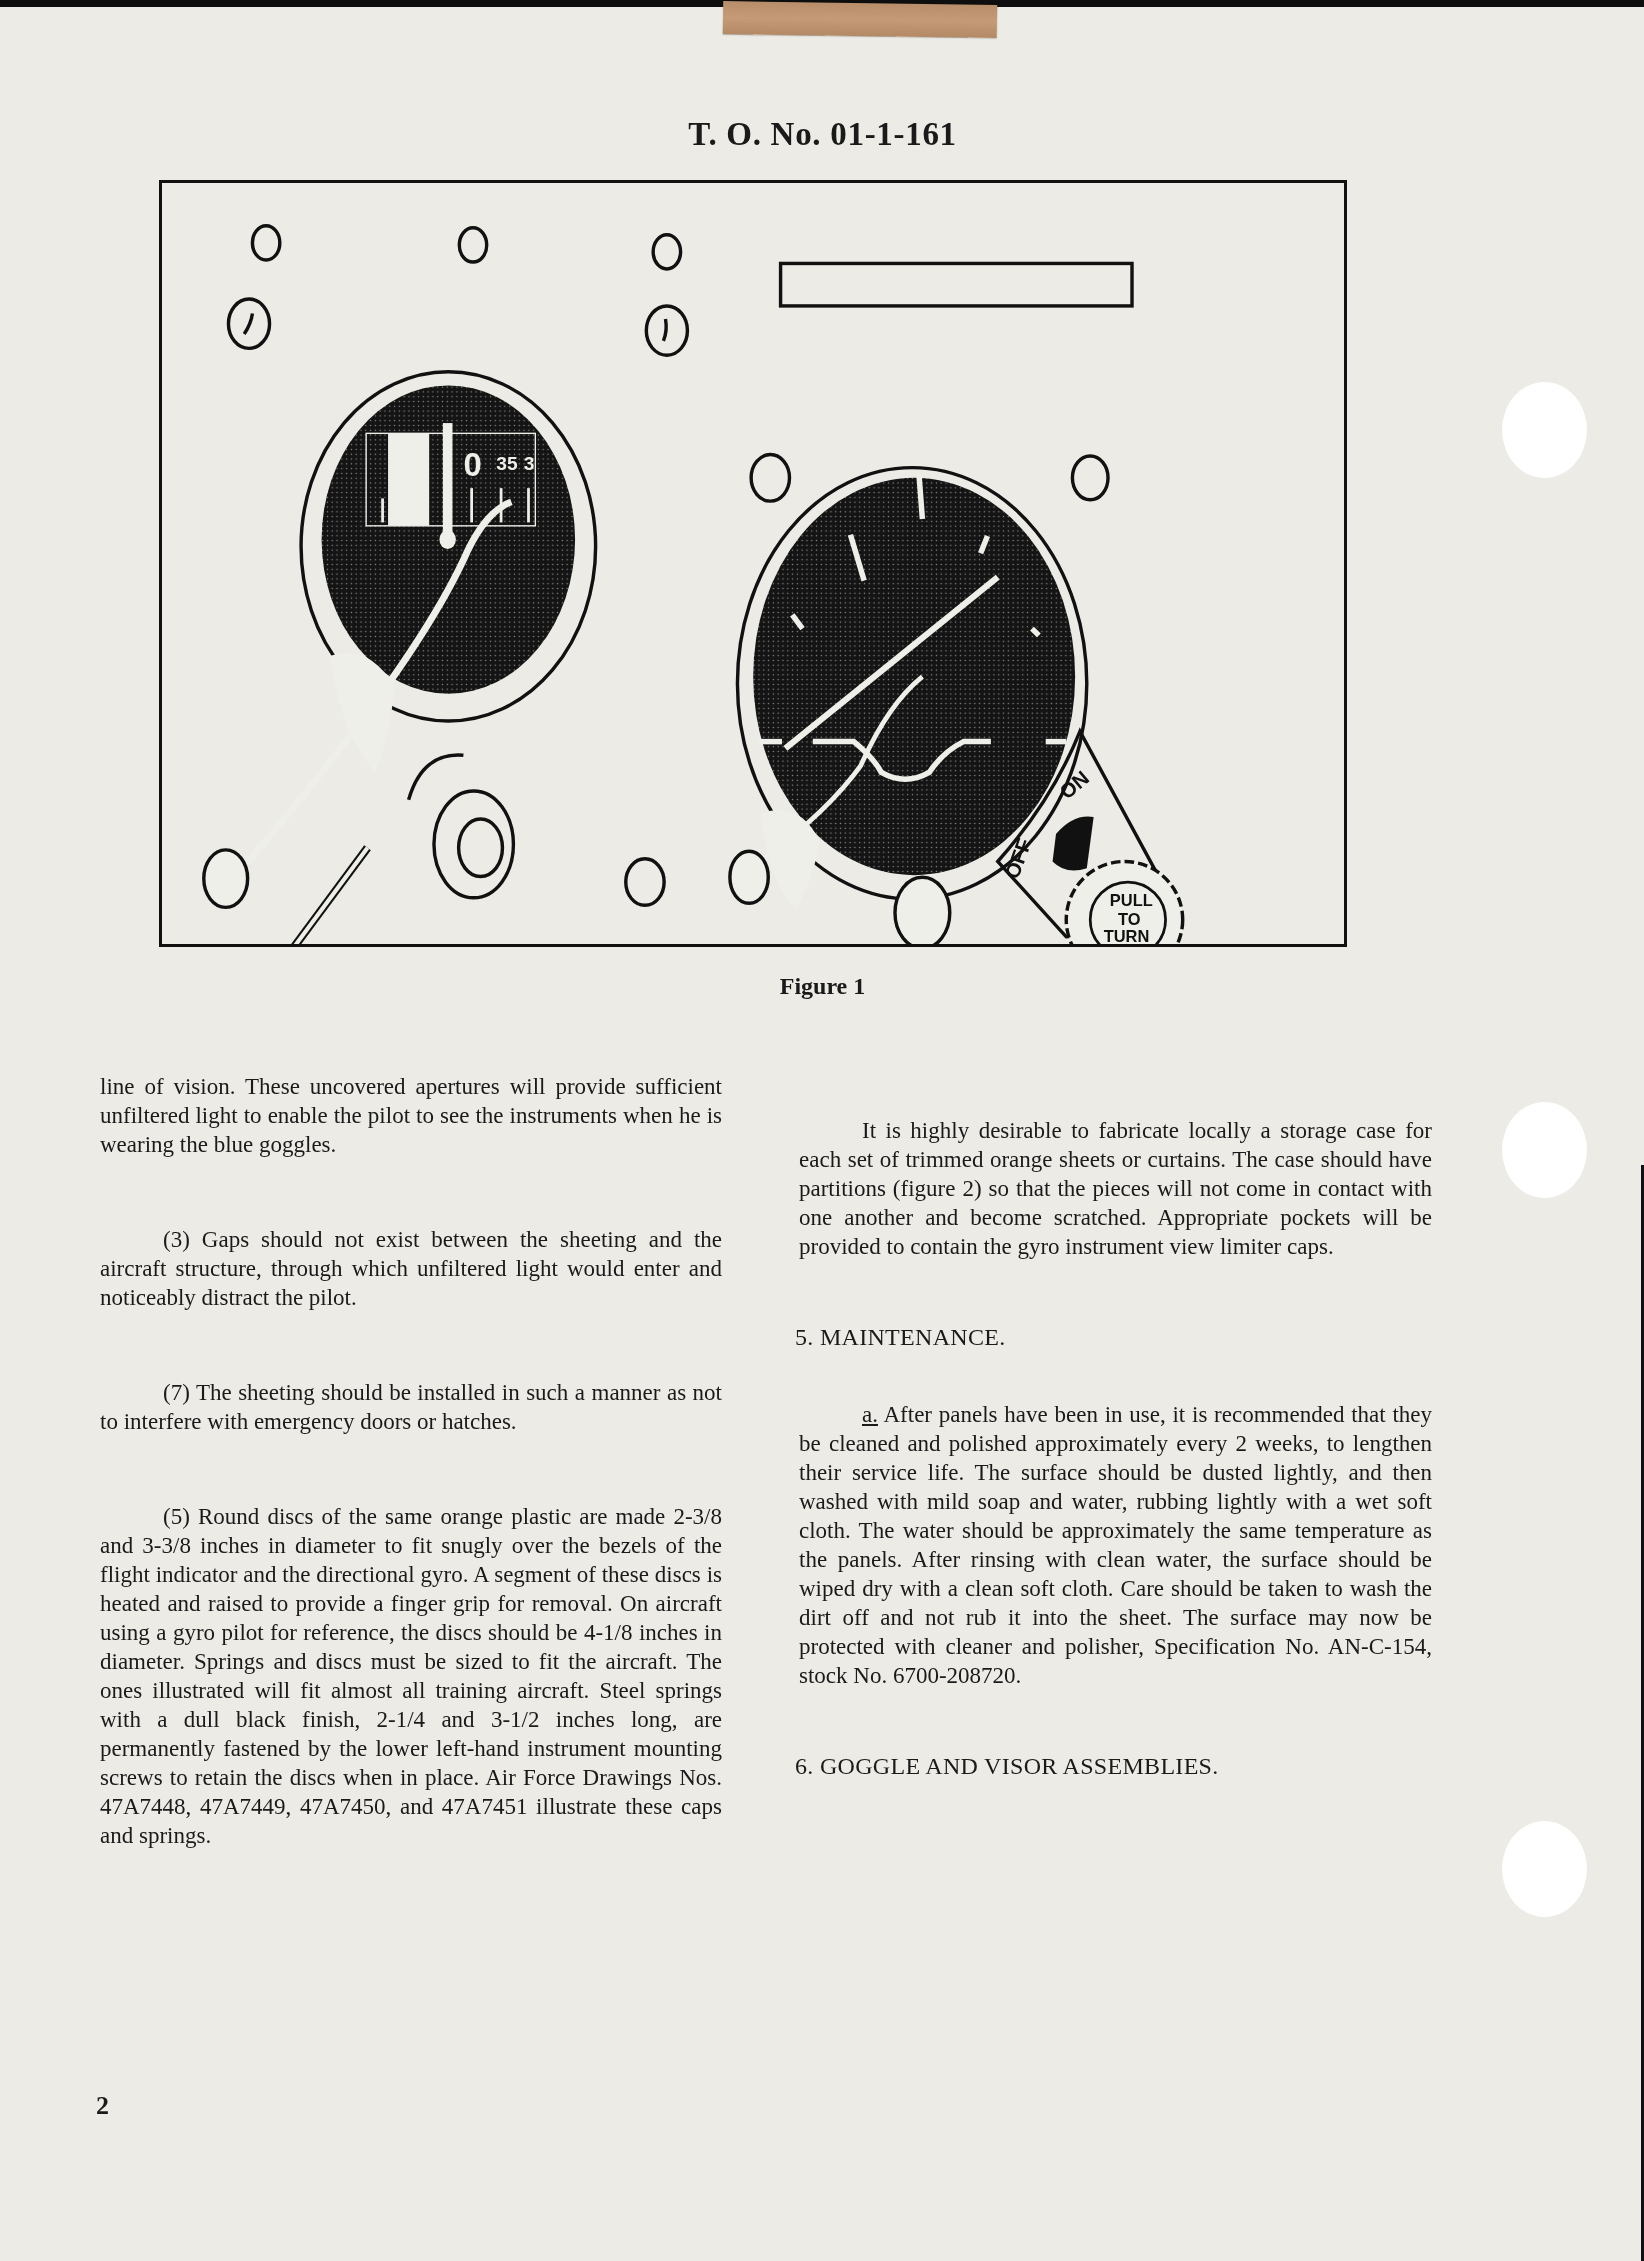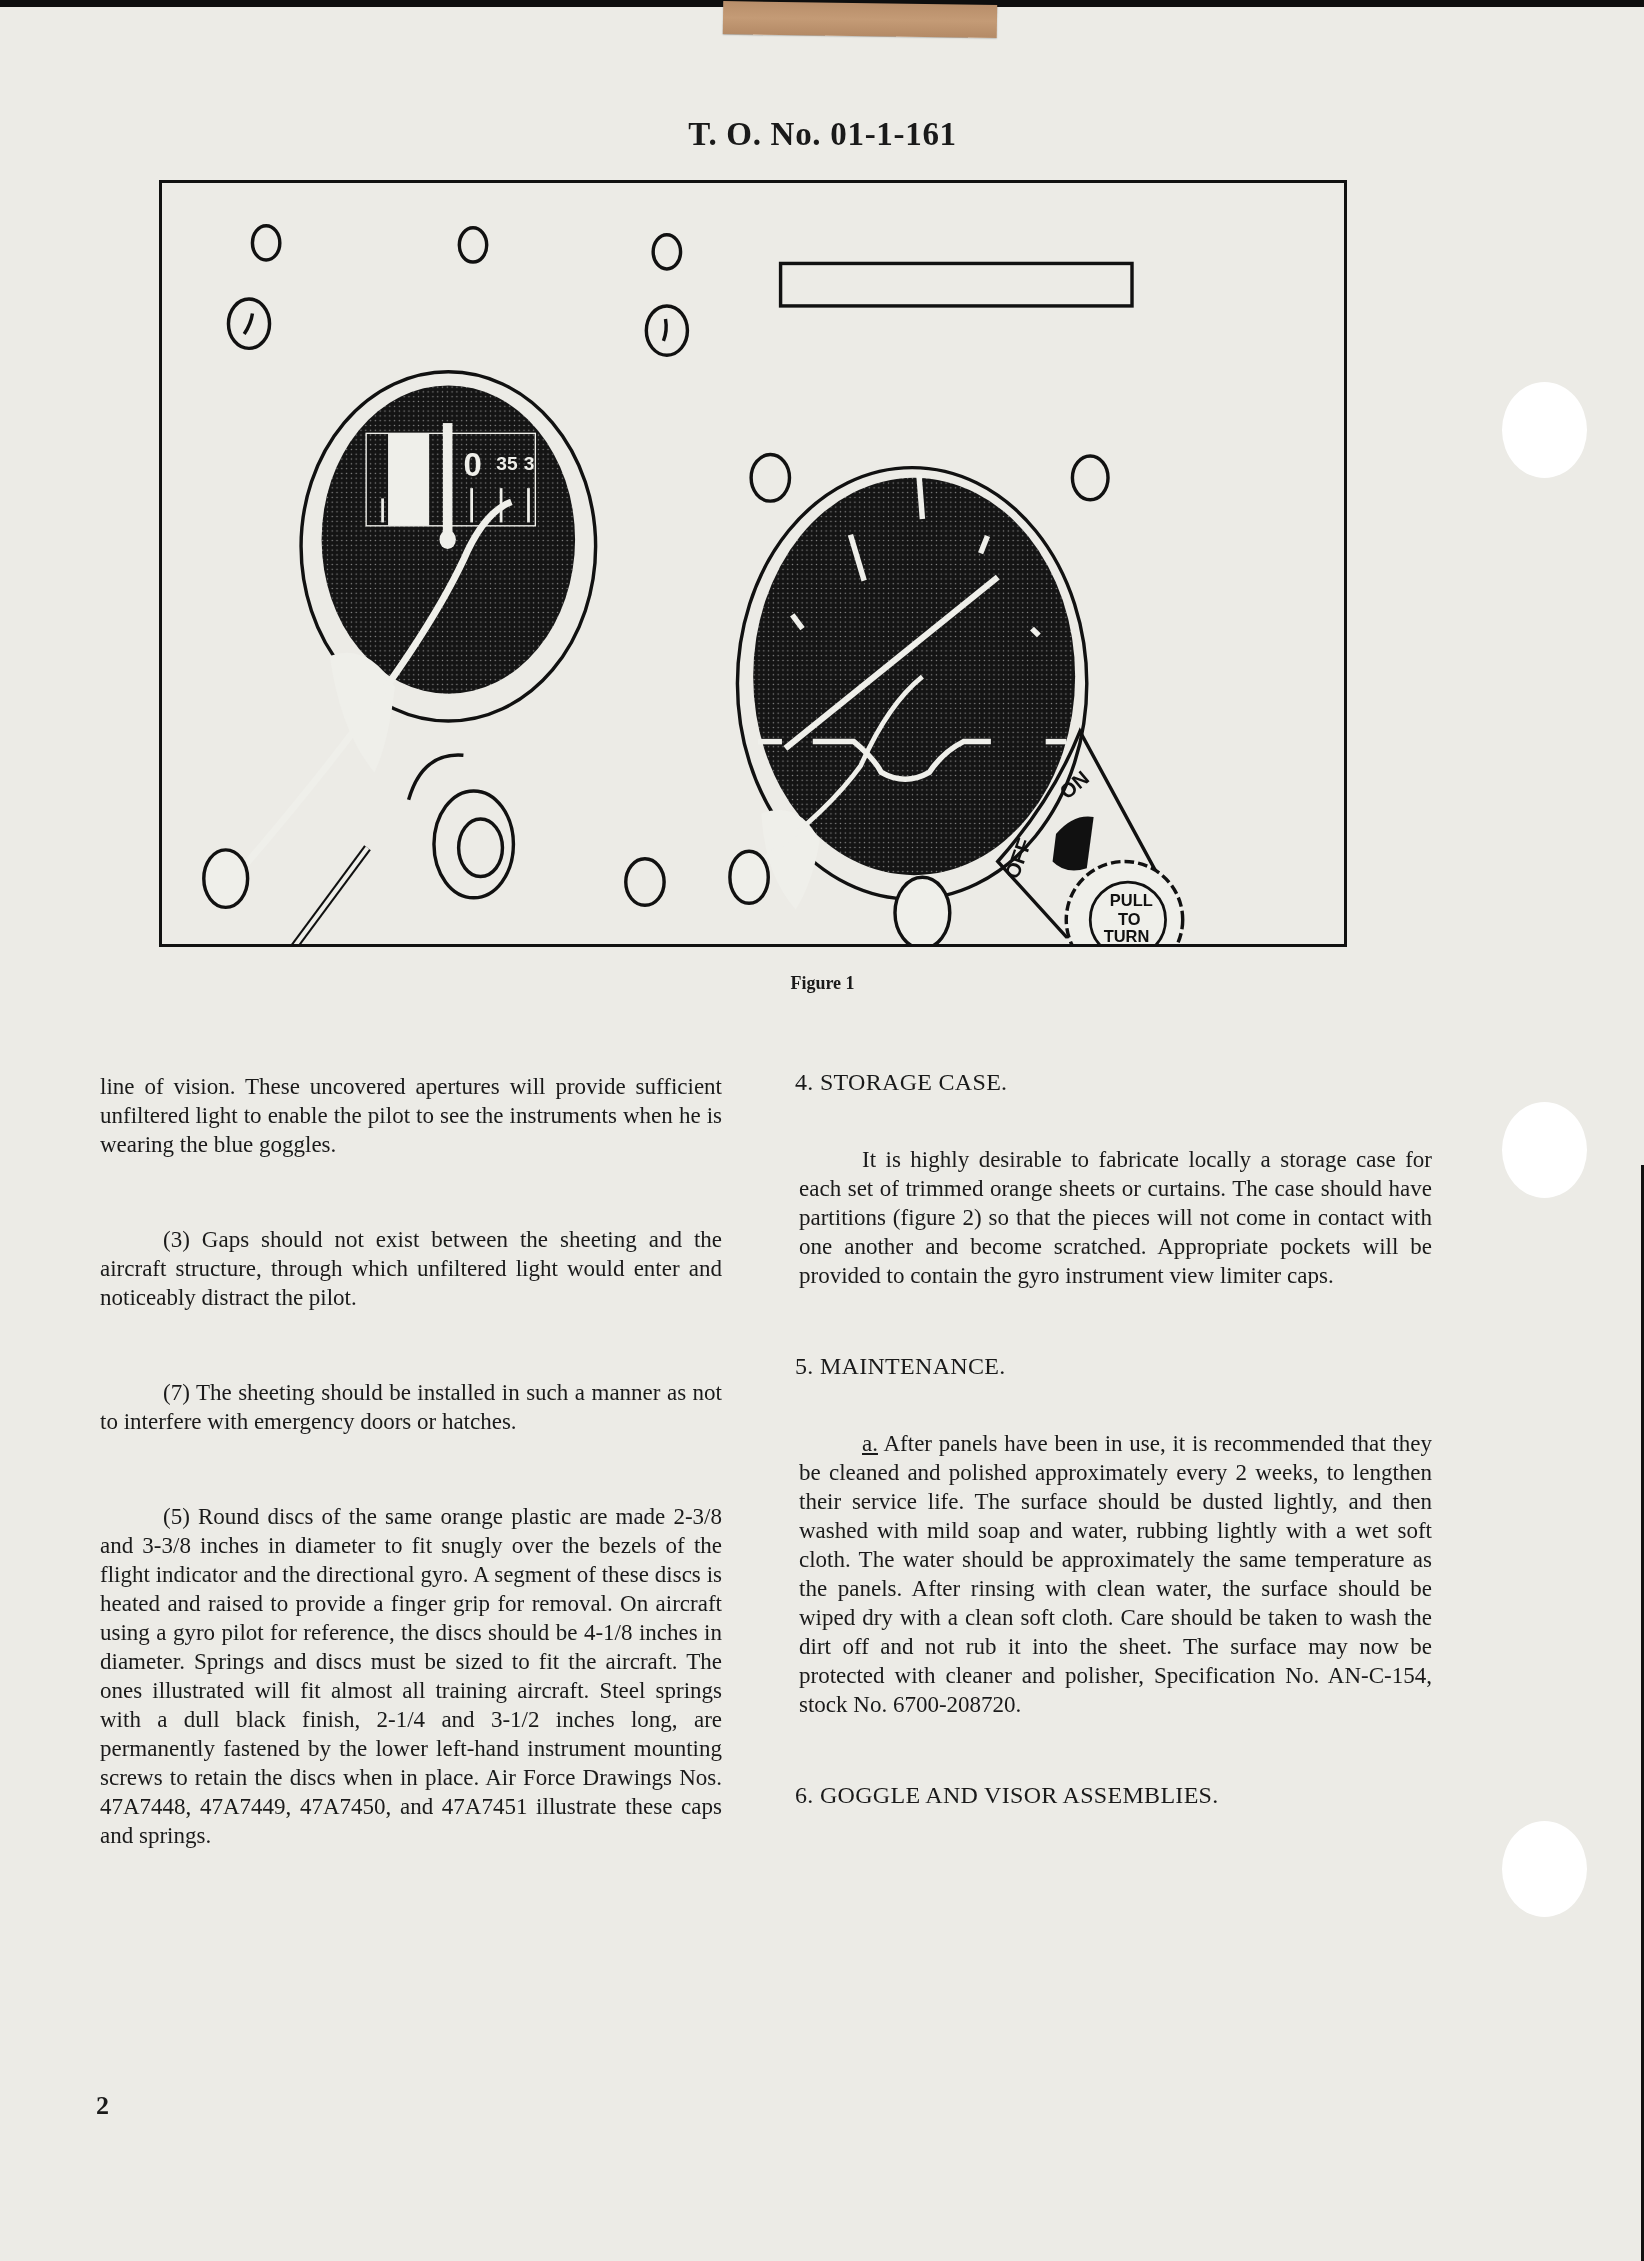--- a/index.html
+++ b/index.html
@@ -22,21 +22,21 @@
     position: absolute; left: 0; width: 1645px; top: 116px; text-align: center;
     font-weight: bold; font-size: 33px; letter-spacing: 0.7px;
   }
   .figure-frame {
     position: absolute; left: 159px; top: 180px; width: 1188px; height: 767px;
     border: 3.4px solid #111; box-sizing: border-box;
   }
   .figure-frame svg { position: absolute; left: 0; top: 0; }
   .figure-caption {
     position: absolute; left: 0; width: 1645px; top: 973px; text-align: center;
-    font-weight: bold; font-size: 18px;
+    font-weight: bold; font-size: 24px;
   }
   .column {
     position: absolute; width: 630px; font-size: 23px; line-height: 29px;
     text-align: justify; font-family: "Liberation Serif", serif;
     font-stretch: condensed;
   }
   .col-left { left: 96px; top: 1068px; }
   .col-right { left: 795px; top: 1068px; width: 641px; }
   .para { margin: 4px; text-indent: 0; }
   .para.indent { text-indent: 63px; }
@@ -157,21 +157,20 @@
   <p class="para">line of vision. These uncovered apertures will provide sufficient unfiltered light to enable the pilot to see the instruments when he is wearing the blue goggles.</p>
   <div style="height:58px"></div>
   <p class="para indent">(3) Gaps should not exist between the sheeting and the aircraft structure, through which unfiltered light would enter and noticeably distract the pilot.</p>
   <div style="height:58px"></div>
   <p class="para indent">(7) The sheeting should be installed in such a manner as not to interfere with emergency doors or hatches.</p>
   <div style="height:58px"></div>
   <p class="para indent">(5) Round discs of the same orange plastic are made 2-3/8 and 3-3/8 inches in diameter to fit snugly over the bezels of the flight indicator and the directional gyro. A segment of these discs is heated and raised to provide a finger grip for removal. On aircraft using a gyro pilot for reference, the discs should be 4-1/8 inches in diameter. Springs and discs must be sized to fit the aircraft. The ones illustrated will fit almost all training aircraft. Steel springs with a dull black finish, 2-1/4 and 3-1/2 inches long, are permanently fastened by the lower left-hand instrument mounting screws to retain the discs when in place. Air Force Drawings Nos. 47A7448, 47A7449, 47A7450, and 47A7451 illustrate these caps and springs.</p>
 </div>
 
 <div class="column col-right">
-  <h2 class="heading">4. STORAGE CASE.</h2>
   <div style="height:44px"></div>
   <p class="para indent">It is highly desirable to fabricate locally a storage case for each set of trimmed orange sheets or curtains. The case should have partitions (figure 2) so that the pieces will not come in contact with one another and become scratched. Appropriate pockets will be provided to contain the gyro instrument view limiter caps.</p>
   <div style="height:58px"></div>
   <h2 class="heading">5. MAINTENANCE.</h2>
   <div style="height:44px"></div>
   <p class="para indent"><span class="sub">a.</span> <span>After panels have been in use, it is recommended that they be cleaned and polished approximately every 2 weeks, to lengthen their service life. The surface should be dusted lightly, and then washed with mild soap and water, rubbing lightly with a wet soft cloth. The water should be approximately the same temperature as the panels. After rinsing with clean water, the surface should be wiped dry with a clean soft cloth. Care should be taken to wash the dirt off and not rub it into the sheet. The surface may now be protected with cleaner and polisher, Specification No. AN-C-154, stock No. 6700-208720.</span></p>
   <div style="height:58px"></div>
   <h2 class="heading">6. GOGGLE AND VISOR ASSEMBLIES.</h2>
   <div style="height:44px"></div>
 </div>

